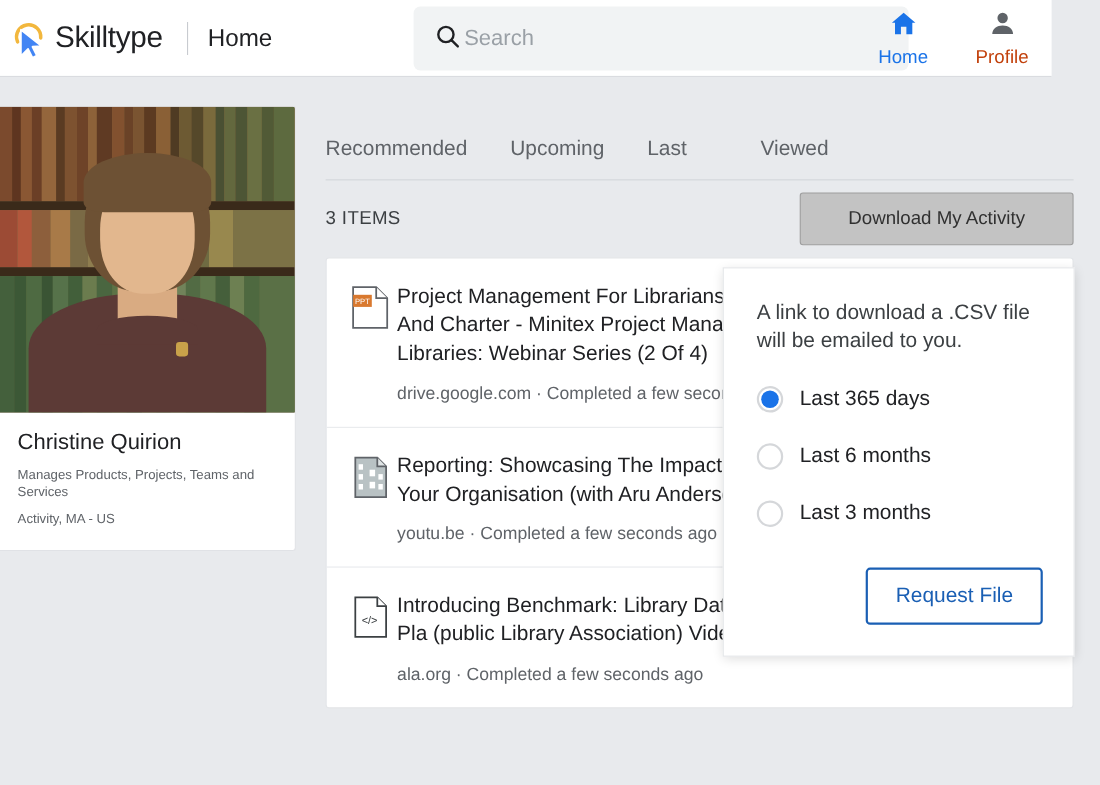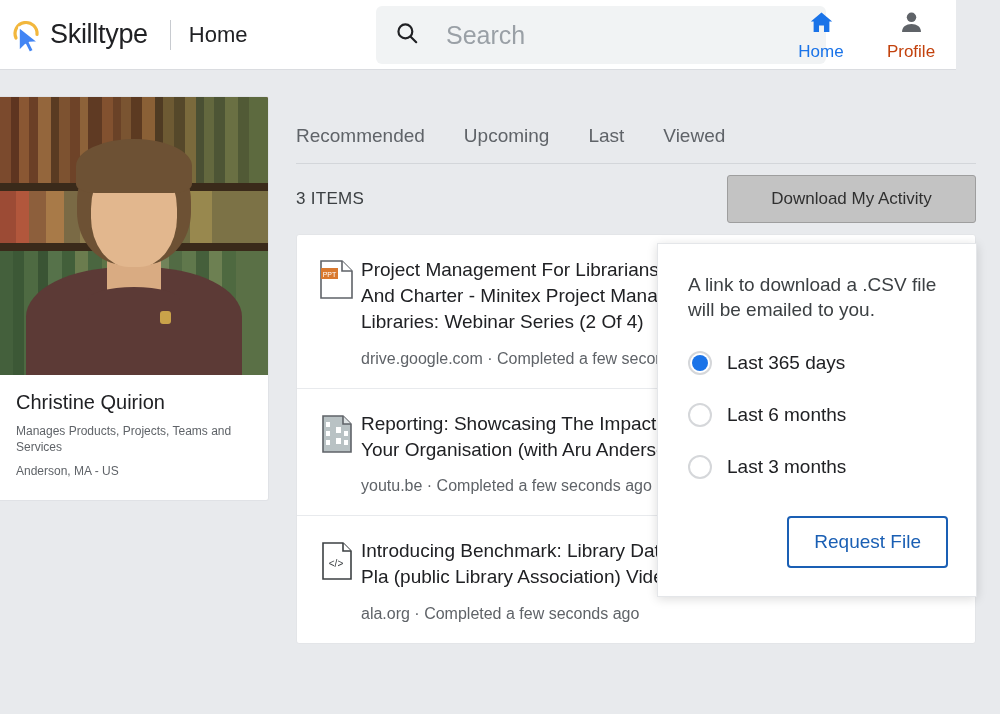--- a/index.html
+++ b/index.html
@@ -33,22 +33,22 @@
   .search-wrap {
     position: absolute; left: 376px; top: 6px;
     width: 450px; height: 58px;
     background: #f1f3f4; border-radius: 6px;
     display: flex; align-items: center;
   }
   .search-icon { margin-left: 18px; flex: none; }
   .search-input {
     border: none; outline: none; background: transparent;
     font-family: "Liberation Sans", sans-serif;
-    font-size: 25px; color: #202124;
-    margin-left: 26px; width: 380px;
+    font-size: 20px; color: #202124;
+    margin-left: 2px; width: 380px;
   }
   .search-input::placeholder { color: #9aa0a6; }
 
   .nav-right {
     position: absolute; right: 0; top: 0; height: 70px;
     display: flex; align-items: center;
   }
   .nav-item {
     width: 90px; height: 70px;
     display: flex; flex-direction: column;
@@ -111,21 +111,21 @@
   .tabs {
     display: flex; align-items: flex-end;
     height: 68px;
     border-bottom: 1px solid #d3d6da;
   }
   .tab {
     font-size: 19px; color: #5f6368;
     padding: 0 0 16px 0; margin-right: 39px;
     cursor: pointer; position: relative; white-space: nowrap;
   }
-  .tab:last-child { margin-right: 0; }
+  .tab:last-child { margin-right: 0; margin-left: 28px; }
   .tab.active { color: #202124; font-weight: bold; }
   .tab.active::after {
     content: ""; position: absolute;
     left: -4px; right: -4px; bottom: -2px;
     height: 4px; background: #1a73e8;
   }
 
   .list-head {
     height: 70px; display: flex; align-items: center;
     justify-content: space-between;
@@ -339,21 +339,21 @@
     <div class="portrait-hair" style="top:42px;width:114px;height:126px;"></div>
     <div class="portrait-head" style="top:58px;width:86px;height:112px;background:#e2b78e;"></div>
     <div class="portrait-hair" style="top:42px;width:116px;height:54px;border-radius:54% 54% 18% 18%;"></div>
     <div style="position:absolute;left:50%;transform:translateX(-50%);top:190px;width:92px;height:26px;background:#5c3a36;border-radius:50% 50% 0 0;"></div>
     <div style="position:absolute;left:calc(50% + 26px);top:214px;width:11px;height:13px;background:#c9a24a;border-radius:3px;"></div>
   </div>
 
   <div class="profile-info">
     <div class="profile-name">Christine Quirion</div>
     <div class="profile-role">Manages Products, Projects, Teams and Services</div>
-    <div class="profile-loc">Anderson, MA - US</div>
+    <div class="profile-loc">Activity, MA - US</div>
   </div>
 </div>
 
 <div class="main">
 
   <div class="tabs">
     <div class="tab">Recommended</div>
     <div class="tab">Upcoming</div>
     <div class="tab">Last</div>
     <div class="tab">Viewed</div>

